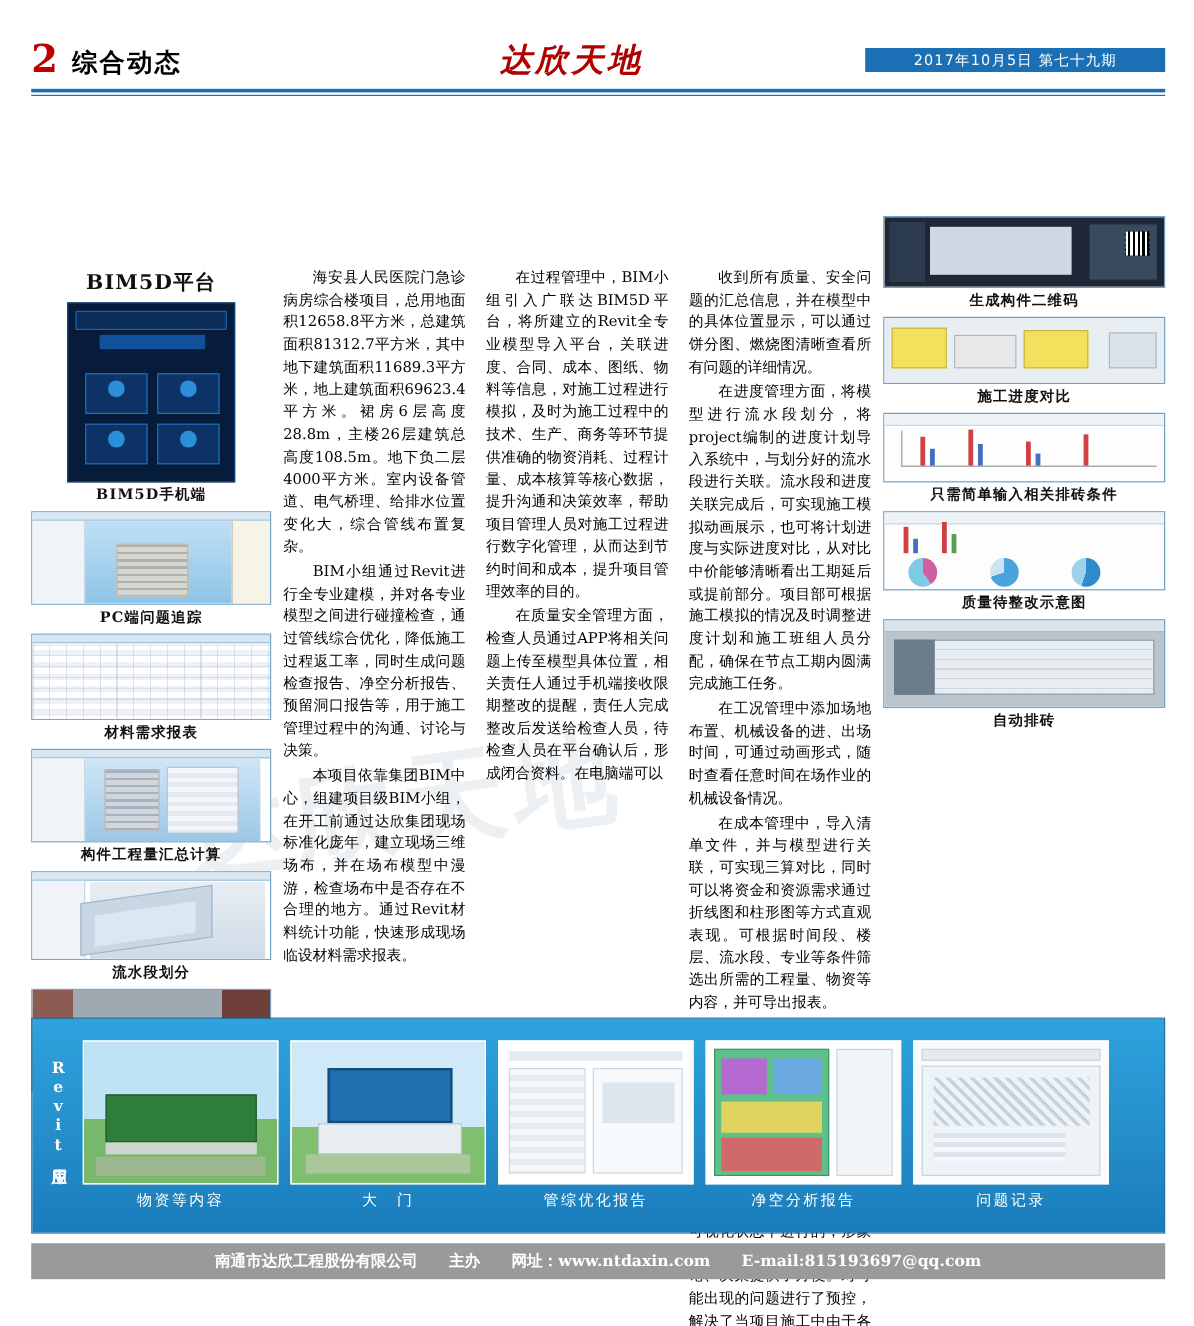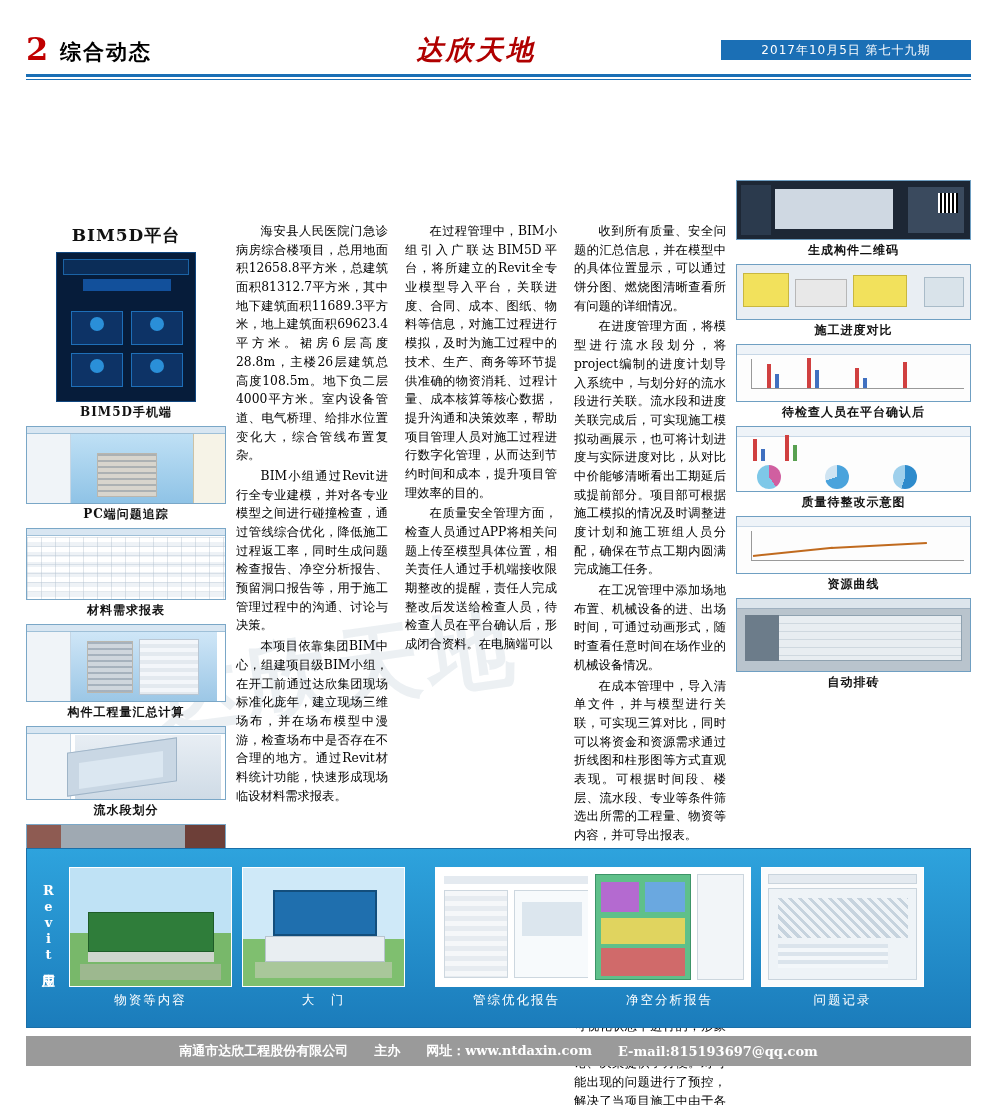--- a/index.html
+++ b/index.html
@@ -337,50 +337,39 @@
           <div class="axis"></div>
             <div class="axisy"></div>
           <div class="bar" style="left:30px;height:24px;background:#d04040;"></div>
           <div class="bar" style="left:38px;height:14px;background:#4070c0;"></div>
           <div class="bar" style="left:70px;height:30px;background:#d04040;"></div>
           <div class="bar" style="left:78px;height:18px;background:#4070c0;"></div>
           <div class="bar" style="left:118px;height:20px;background:#d04040;"></div>
           <div class="bar" style="left:126px;height:10px;background:#4070c0;"></div>
           <div class="bar" style="left:166px;height:26px;background:#d04040;"></div>
         </div>
-        <div class="panel-label">待检查人员在平台确认后</div>
+        <div class="panel-label">只需简单输入相关排砖条件</div>
       </div>
 
       <div class="r-item">
         <div class="r-thumb" style="height:66px;">
           <div class="chart-ui"></div>
             <div class="chart-head"></div>
           <div class="bar" style="left:16px;bottom:30px;height:22px;background:#d04040;"></div>
           <div class="bar" style="left:24px;bottom:30px;height:12px;background:#4070c0;"></div>
           <div class="bar" style="left:48px;bottom:30px;height:26px;background:#d04040;"></div>
           <div class="bar" style="left:56px;bottom:30px;height:16px;background:#58a050;"></div>
           <div class="pie" style="left:20px;bottom:2px;width:24px;height:24px;background:conic-gradient(#d05fa0 0 40%, #7ec8e8 40% 100%);"></div>
           <div class="pie" style="left:88px;bottom:2px;width:24px;height:24px;background:conic-gradient(#4aa3dc 0 70%, #cfe4f2 70% 100%);"></div>
           <div class="pie" style="left:156px;bottom:2px;width:24px;height:24px;background:conic-gradient(#2e8bcc 0 55%, #9fd0ec 55% 100%);"></div>
         </div>
         <div class="panel-label">质量待整改示意图</div>
       </div>
 
 
-      <div class="r-item">
-        <div class="r-thumb" style="height:58px;">
-          <div class="chart-ui"></div>
-            <div class="chart-head"></div>
-          <div class="axis"></div>
-            <div class="axisy"></div>
-          <div class="dotline" style="left:16px;bottom:16px;width:80px;transform:rotate(-6deg);background:#c06a1e;"></div>
-          <div class="dotline" style="left:94px;bottom:24px;width:96px;transform:rotate(-3deg);background:#c06a1e;"></div>
-        </div>
-        <div class="panel-label">资源曲线</div>
-      </div>
 
       <div class="r-item">
         <div class="r-thumb" style="height:74px;">
           <div style="position:absolute;inset:0;background:#b9c4cd;"></div>
           <div style="position:absolute;left:0;top:0;right:0;height:10px;background:#dde5ec;border-bottom:1px solid #9fb0bf;"></div>
           <div style="position:absolute;left:8px;top:16px;right:8px;bottom:10px;background:
              repeating-linear-gradient(to bottom,#e8edf1 0 7px,#cfd8df 7px 8px),
              repeating-linear-gradient(to right,#e8edf1 0 18px,#b5c1ca 18px 19px);border:1px solid #8fa2b0;"></div>
           <div style="position:absolute;left:8px;top:16px;width:34px;bottom:10px;background:#6c7c8a;"></div>
         </div>
@@ -406,21 +395,21 @@
     <div class="strip-item" style="left:215px;">
       <div class="strip-thumb">
         <div style="position:absolute;inset:0;background:linear-gradient(#cfe9f8 0 60%, #7fbf6f 60% 100%);"></div>
         <div style="position:absolute;left:30px;top:22px;width:104px;height:46px;background:#1f6fae;border:2px solid #134e7c;"></div>
         <div style="position:absolute;left:22px;top:68px;width:120px;height:26px;background:#e9eef2;border:1px solid #b8c4ce;"></div>
         <div style="position:absolute;left:12px;top:94px;right:12px;height:16px;background:#a9c79a;"></div>
       </div>
       <div class="strip-cap">大　门</div>
     </div>
 
-    <div class="strip-item" style="left:408px;">
+    <div class="strip-item" style="left:388px;">
       <div class="strip-thumb">
         <div style="position:absolute;inset:0;background:#fff;"></div>
         <div style="position:absolute;left:8px;top:8px;right:8px;height:8px;background:#e4eaf0;"></div>
         <div style="position:absolute;left:8px;top:22px;width:64px;bottom:8px;background:
            repeating-linear-gradient(to bottom,#f5f7f9 0 5px,#e6ebf0 5px 10px);border:1px solid #cdd7df;"></div>
         <div style="position:absolute;left:78px;top:22px;right:8px;bottom:8px;background:#f7fafc;border:1px solid #cdd7df;"></div>
         <div style="position:absolute;left:86px;top:34px;width:60px;height:34px;background:#dce6ee;"></div>
       </div>
       <div class="strip-cap">管综优化报告</div>
     </div>

